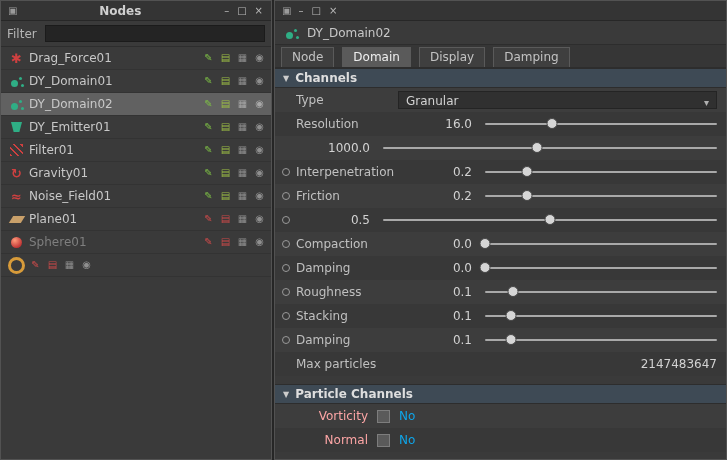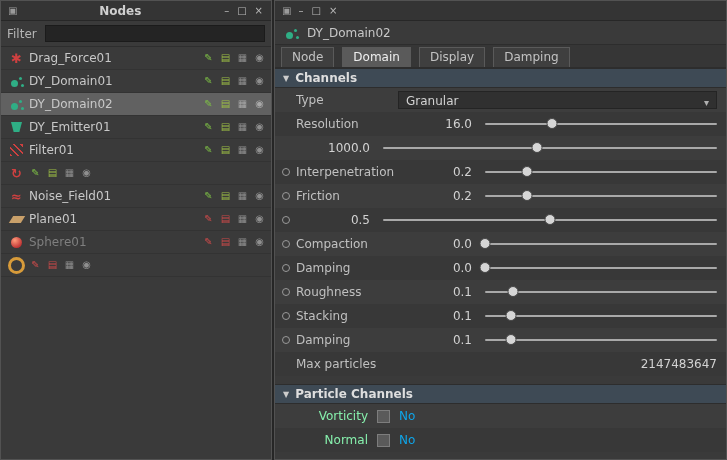--- a/index.html
+++ b/index.html
@@ -82,21 +82,21 @@
             transform: translateX(-50%); }
   .dropdown { flex: 1; height: 18px; background: #303030; border: 1px solid #242424;
               display: flex; align-items: flex-end; padding: 0 7px; color: #d2d2d2; }
   .caret { margin-left: auto; font-size: 10px; color: #b0b0b0; }
   .maxval { flex: 1; text-align: right; color: #d2d2d2; }
   .secgap { height: 8px; flex: none; }
 
   .chrow { height: 24px; display: flex; align-items: center; padding: 0 9px 0 7px; gap: 9px; }
   .chrow:nth-child(odd)  { background: #3d3d3d; }
   .chrow:nth-child(even) { background: #383838; }
-  .chlabel { width: 86px; text-align: right; color: #86efac; }
+  .chlabel { width: 86px; text-align: right; color: #fca5a5; }
   .checkbox { width: 13px; height: 13px; background: #5a5a5a; border: 1px solid #7d7d7d; flex: none; }
   .chval { color: #0ea5e9; }
 </style>
 </head>
 <body>
 
 <div class="panel" id="left-panel">
   <div class="titlebar">
     <span class="ticon">▣</span>
     <span class="ttext">Nodes</span>
@@ -152,20 +152,21 @@
       <span class="nicon stripes" style="color: rgb(207, 64, 64);"></span>
       <span class="nname">Filter01</span>
       <span class="tg" style="color: rgb(125, 191, 69);">✎</span>
       <span class="tg" style="color: rgb(157, 191, 69);">▤</span>
       <span class="tg" style="color: rgb(143, 143, 143);">▦</span>
       <span class="tg" style="color: rgb(143, 143, 143);">◉</span>
     </div>
 
     <div class="nrow">
       <span class="nicon glyph" style="color: rgb(207, 64, 64);">↻</span>
+      <span class="nname">Gravity01</span>
       <span class="tg" style="color: rgb(125, 191, 69);">✎</span>
       <span class="tg" style="color: rgb(157, 191, 69);">▤</span>
       <span class="tg" style="color: rgb(143, 143, 143);">▦</span>
       <span class="tg" style="color: rgb(143, 143, 143);">◉</span>
     </div>
 
     <div class="nrow">
       <span class="nicon glyph" style="color: rgb(207, 64, 64);">≈</span>
       <span class="nname">Noise_Field01</span>
       <span class="tg" style="color: rgb(125, 191, 69);">✎</span>

